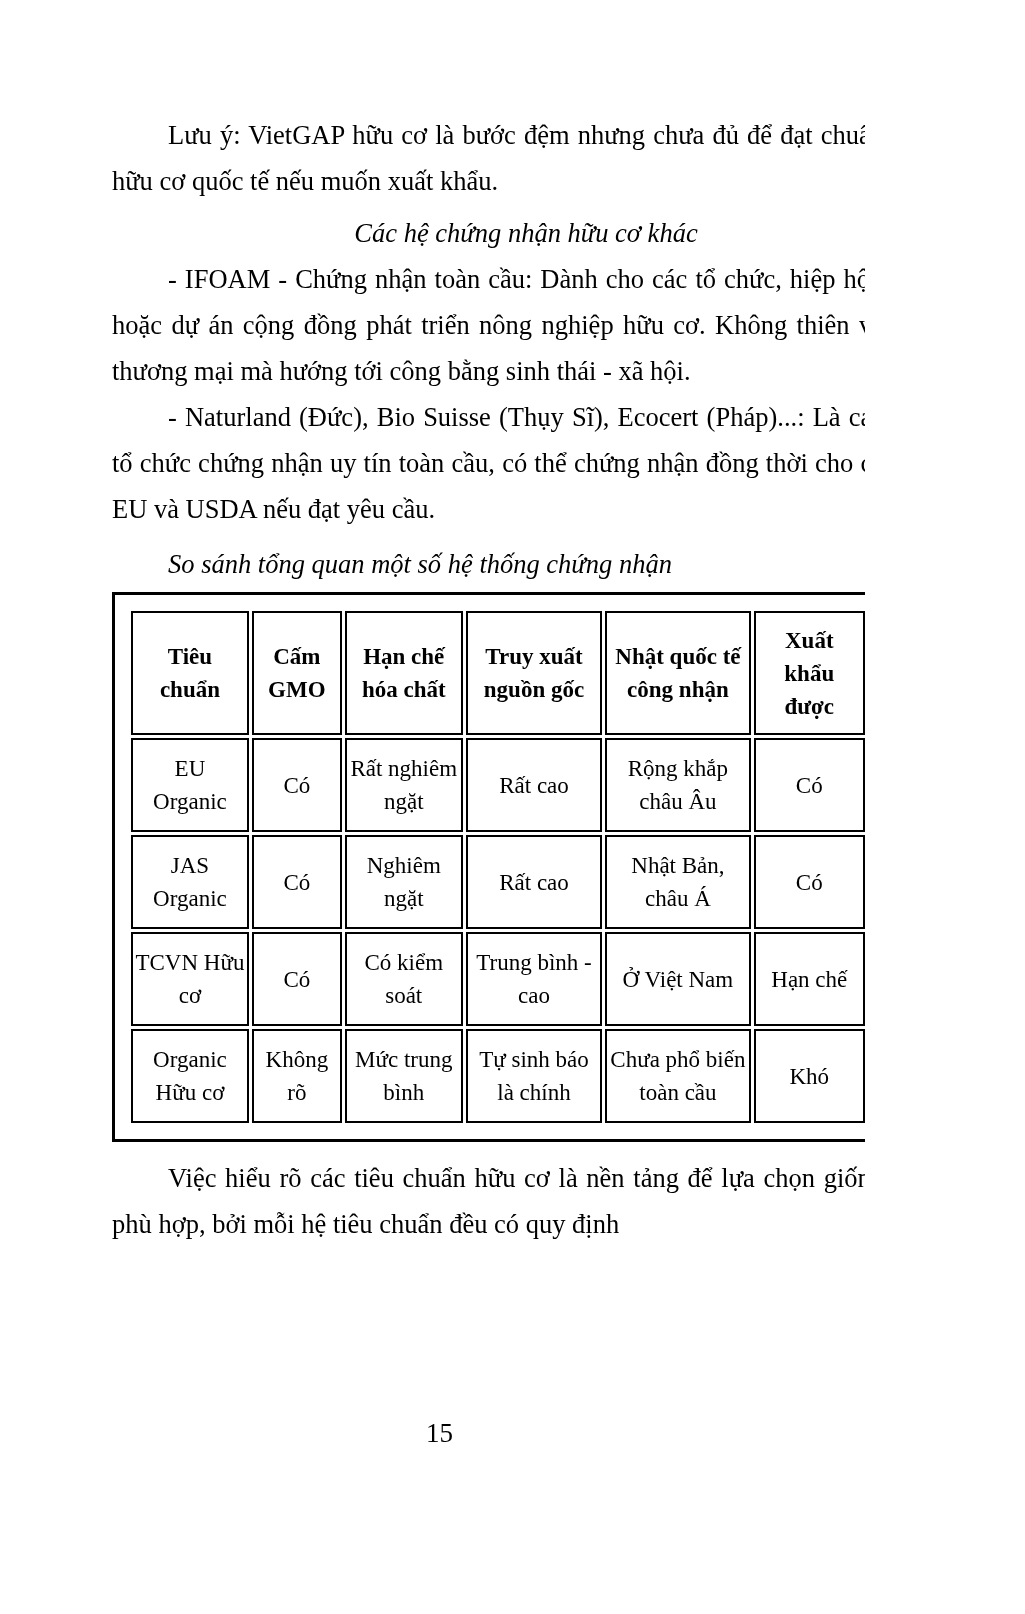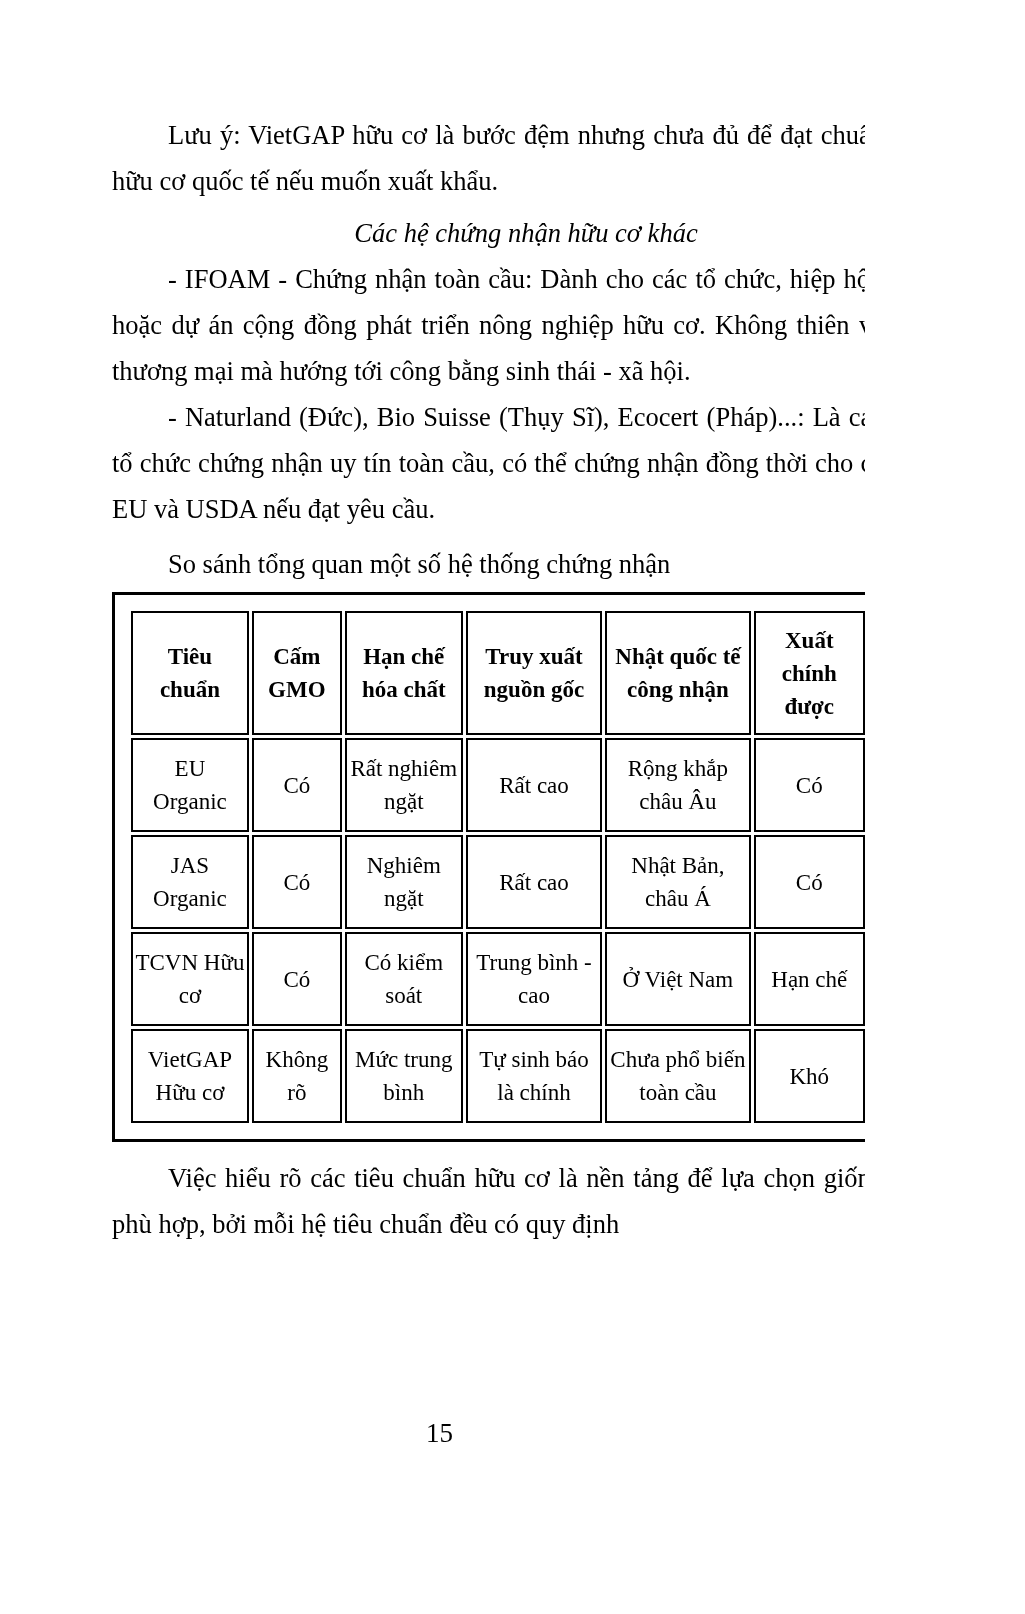--- a/index.html
+++ b/index.html
@@ -40,20 +40,21 @@
     font-size: 26.5px;
     line-height: 46px;
     font-style: italic;
     text-indent: 56px;
     text-align: center;
   }
   p.table-caption {
     margin: 10px 0 6px 0;
     font-size: 26.5px;
     line-height: 44px;
+    font-style: italic;
     text-indent: 56px;
     text-align: left;
   }
 
   
   .table-frame {
     border: 3px solid #000;
     padding: 13px;
     width: 100%;
     box-sizing: border-box;
@@ -130,21 +131,21 @@
             <col class="c4">
             <col class="c5">
         </colgroup>
         <thead>
           <tr>
             <th>Tiêu chuẩn</th>
             <th>Cấm GMO</th>
             <th>Hạn chế hóa chất</th>
             <th>Truy xuất nguồn gốc</th>
             <th>Nhật quốc tế công nhận</th>
-            <th>Xuất chính được</th>
+            <th>Xuất khẩu được</th>
           </tr>
         </thead>
         <tbody>
           <tr>
             <td>EU Organic</td>
             <td>Có</td>
             <td>Rất nghiêm ngặt</td>
             <td>Rất cao</td>
             <td>Rộng khắp châu Âu</td>
             <td>Có</td>
@@ -159,21 +160,21 @@
           </tr>
           <tr>
             <td>TCVN Hữu cơ</td>
             <td>Có</td>
             <td>Có kiểm soát</td>
             <td>Trung bình - cao</td>
             <td>Ở Việt Nam</td>
             <td>Hạn chế</td>
           </tr>
           <tr>
-            <td>VietGAP Hữu cơ</td>
+            <td>Organic Hữu cơ</td>
             <td>Không rõ</td>
             <td>Mức trung bình</td>
             <td>Tự sinh báo là chính</td>
             <td>Chưa phổ biến toàn cầu</td>
             <td>Khó</td>
           </tr>
         </tbody>
       </table>
     </div>
 

